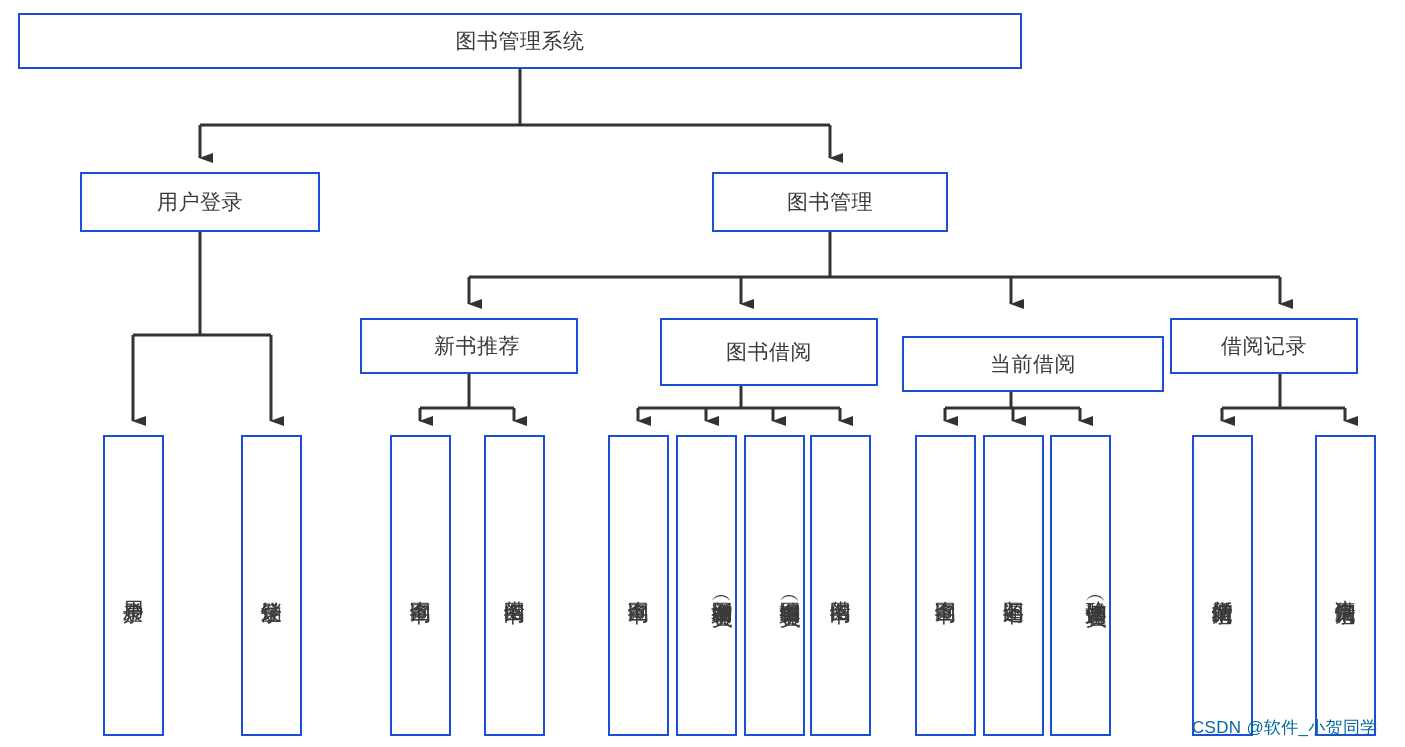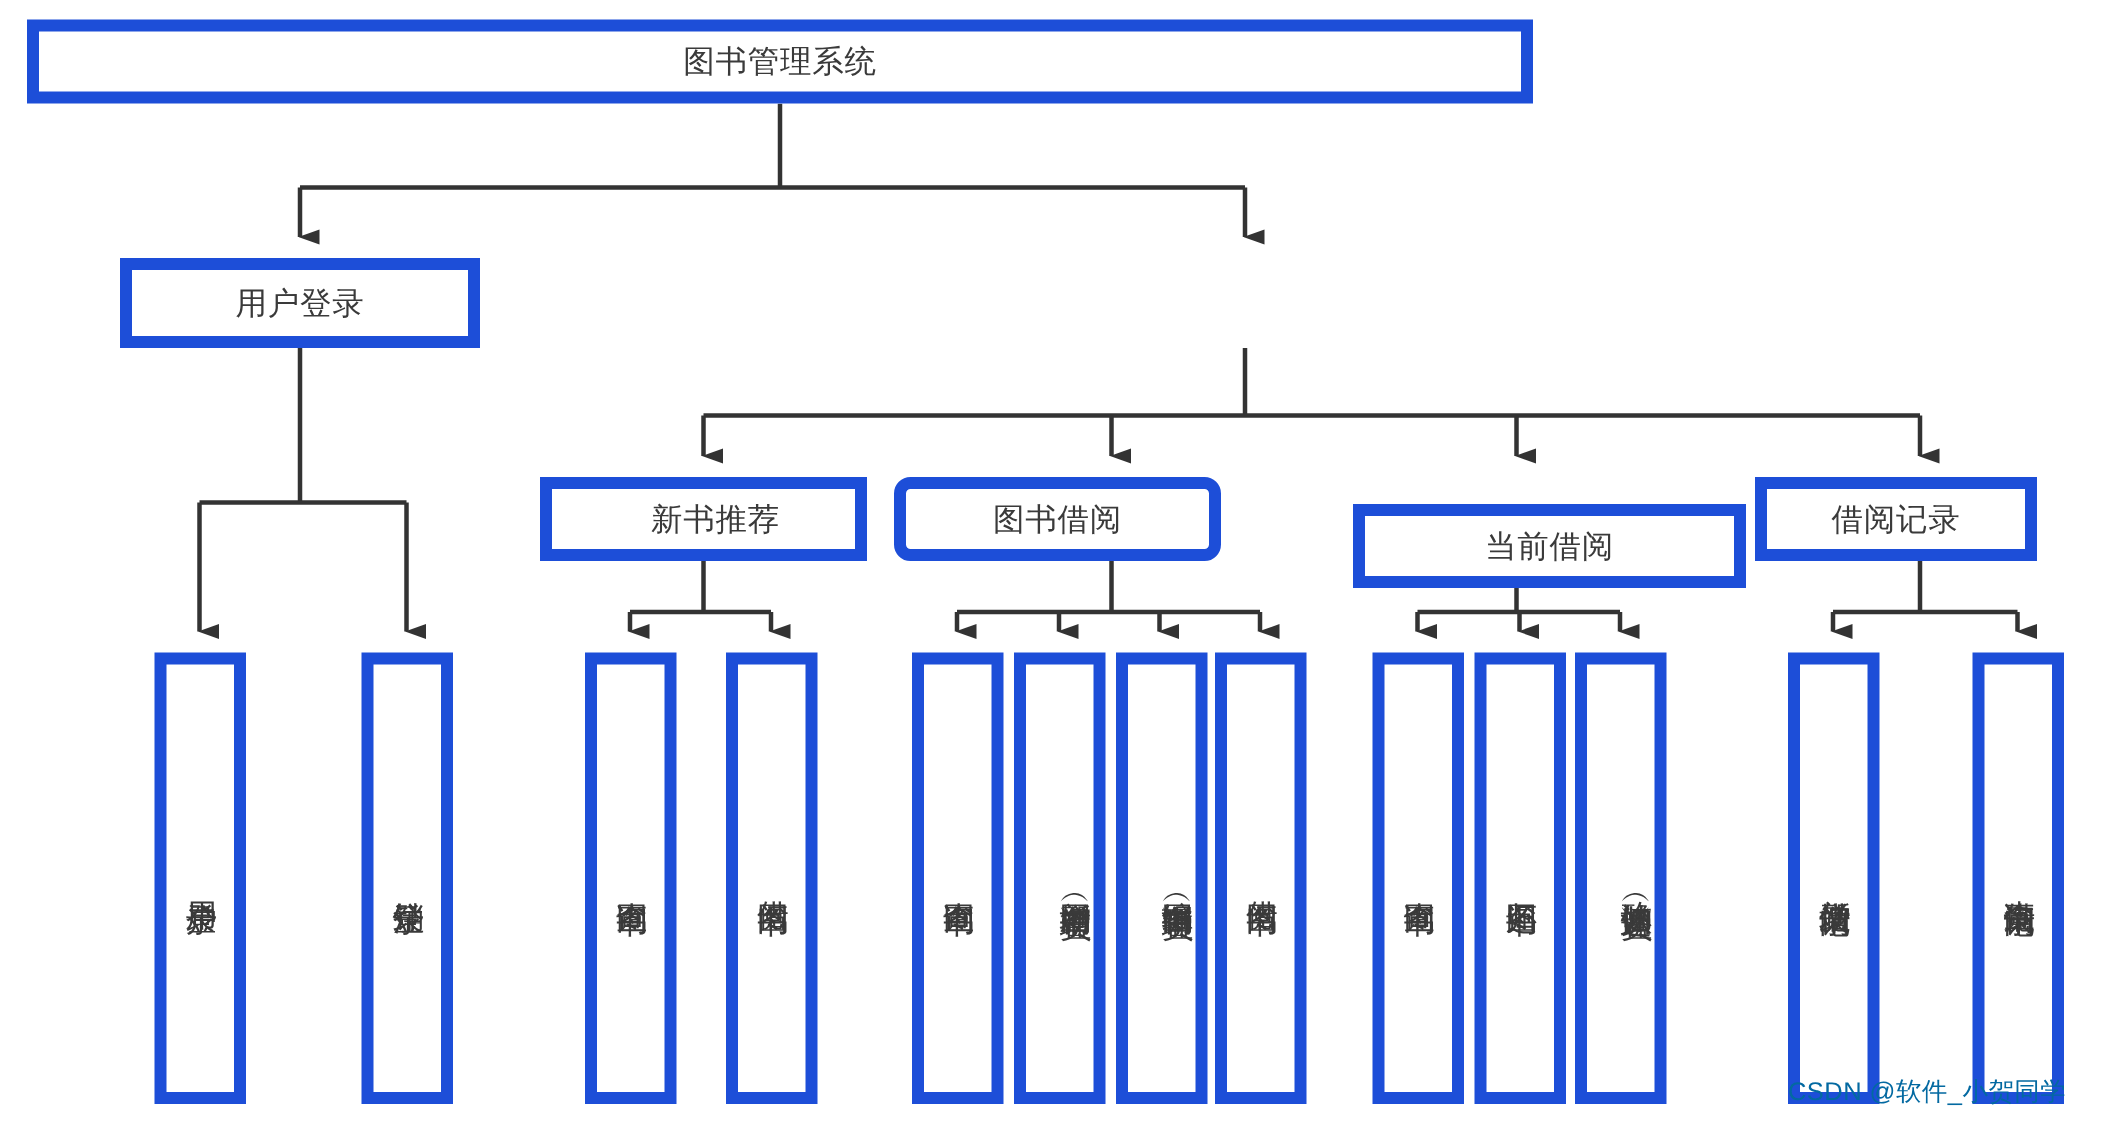--- a/index.html
+++ b/index.html
@@ -18,21 +18,21 @@
   #svg-layer {
     position: absolute;
     left: 0;
     top: 0;
     width: 1405px;
     height: 747px;
   }
   .node {
     position: absolute;
     box-sizing: border-box;
-    border: 8px solid #1d4ed8;
+    border: 2px solid #1d4ed8;
     background: #ffffff;
     display: flex;
     align-items: center;
     justify-content: center;
     color: #3a3a3a;
   }
   .node-h {
     font-size: 21px;
     letter-spacing: 0.5px;
     white-space: nowrap;
@@ -114,23 +114,24 @@
       <path d="M 1280 374 L 1280 408"></path>
       <path d="M 1222 408 L 1345 408"></path>
       <path d="M 1222 408 L 1222 421" marker-end="url(#arrow)"></path>
       <path d="M 1345 408 L 1345 421" marker-end="url(#arrow)"></path>
     </g>
   </svg>
 
   <div class="node node-h" style="left: 18px; top: 13px; width: 1004px; height: 56px;">图书管理系统</div>
 
   <div class="node node-h" style="left: 80px; top: 172px; width: 240px; height: 60px;">用户登录</div>
+  <div class="node node-h" style="left: 712px; top: 172px; width: 236px; height: 60px;">图书管理</div>
 
   <div class="node node-h" style="left: 360px; top: 318px; width: 218px; height: 56px; padding-left: 16px;">新书推荐</div>
-  <div class="node node-h" style="left: 596px; top: 318px; width: 218px; height: 56px; border-radius: 11px;">图书借阅</div>
+  <div class="node node-h" style="left: 660px; top: 318px; width: 218px; height: 68px;">图书借阅</div>
   <div class="node node-h" style="left: 902px; top: 336px; width: 262px; height: 56px;">当前借阅</div>
   <div class="node node-h" style="left: 1170px; top: 318px; width: 188px; height: 56px;">借阅记录</div>
 
   <div class="node node-v" style="left: 103px; top: 435px; width: 61px; height: 301px;">用户登录</div>
   <div class="node node-v" style="left: 241px; top: 435px; width: 61px; height: 301px;">注销登录</div>
   <div class="node node-v" style="left: 390px; top: 435px; width: 61px; height: 301px;">查询图书</div>
   <div class="node node-v" style="left: 484px; top: 435px; width: 61px; height: 301px;">借阅图书</div>
   <div class="node node-v" style="left: 608px; top: 435px; width: 61px; height: 301px;">查询图书</div>
   <div class="node node-v top-align" style="left: 676px; top: 435px; width: 61px; height: 301px;">新增图书（管理员）</div>
   <div class="node node-v top-align" style="left: 744px; top: 435px; width: 61px; height: 301px;">编辑图书（管理员）</div>

